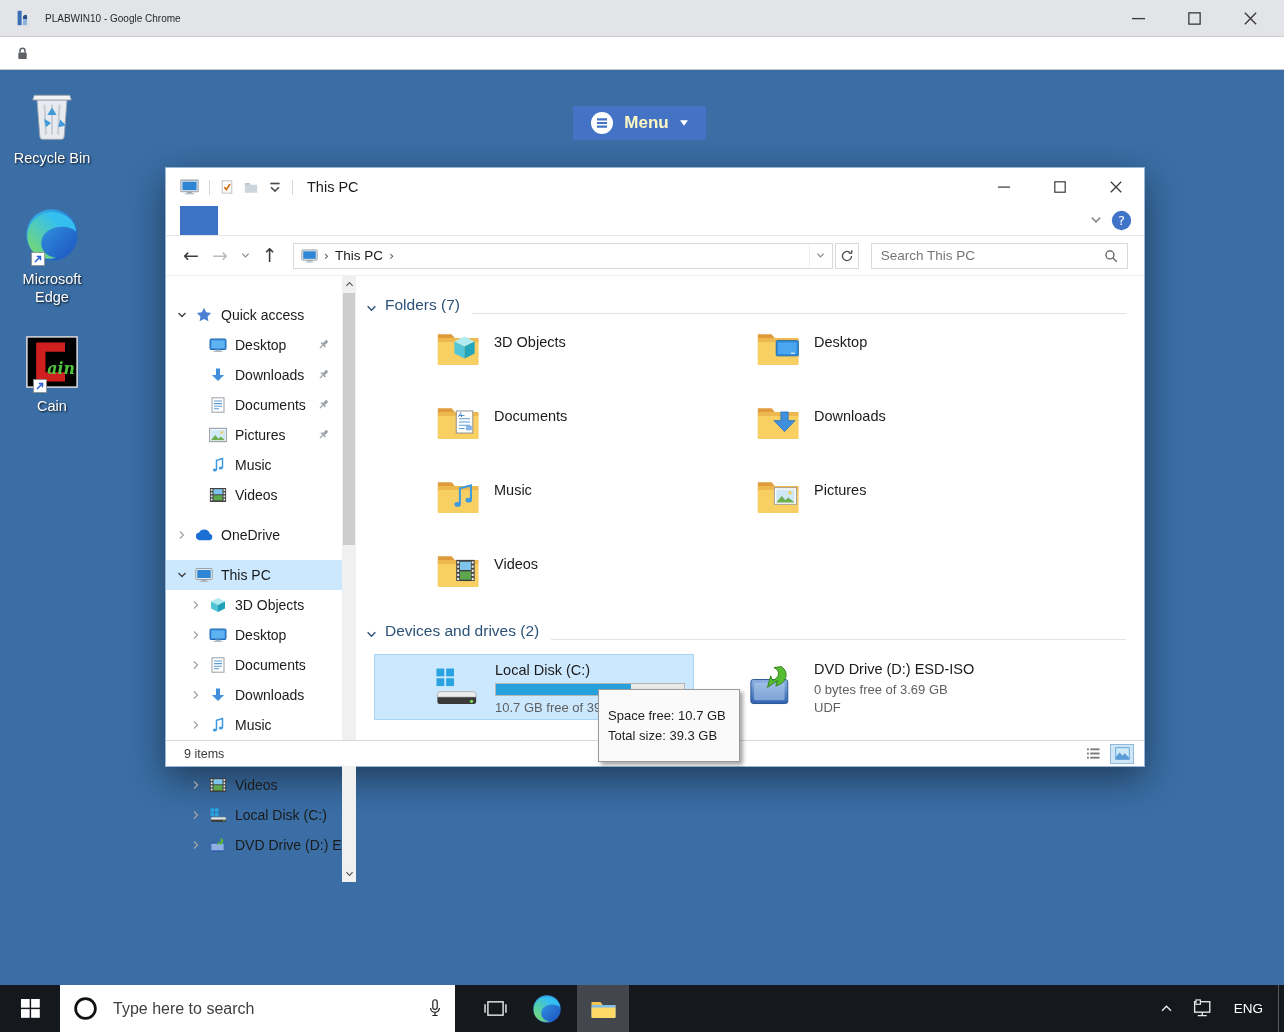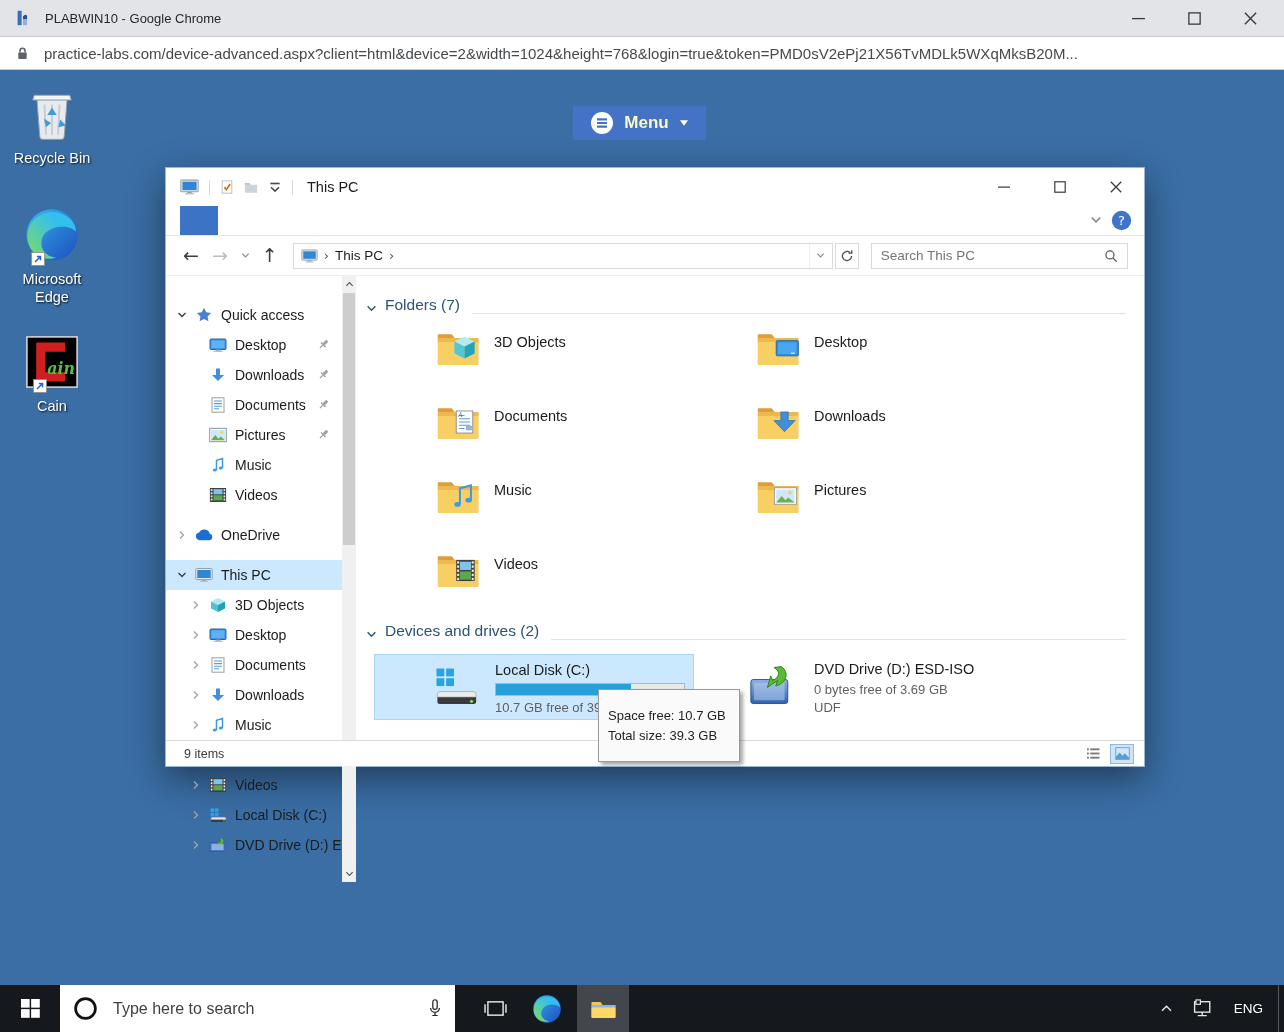--- a/index.html
+++ b/index.html
@@ -3,21 +3,21 @@
 <meta charset="utf-8">
 <style>
   *{margin:0;padding:0;box-sizing:border-box}
   html,body{width:1284px;height:1032px}
   body{position:relative;overflow:hidden;background:#3a6ea5;font-family:"Liberation Sans","DejaVu Sans",sans-serif;-webkit-font-smoothing:antialiased}
   svg{display:block}
 
   
   #chrome-titlebar{position:absolute;left:0;top:0;width:1284px;height:37px;background:#e2e4e8;border-bottom:1px solid #c9ccd0;display:flex;align-items:center;padding:0 14px}
   .favicon svg{width:18px;height:18px}
-  #chrome-titlebar .cr-title{margin-left:13px;font-size:13px;color:#26292c}
+  #chrome-titlebar .cr-title{margin-left:13px;font-size:10px;color:#26292c}
   .win-controls{margin-left:auto;display:flex;gap:36px;padding-right:10px}
   .wc{width:20px;height:20px;display:flex;align-items:center;justify-content:center}
   .wc svg{width:13px;height:13px}
 
   #chrome-urlbar{position:absolute;left:0;top:37px;width:1284px;height:33px;background:#fff;border-bottom:1px solid #c6c9cc;display:flex;align-items:center;padding:0 15px}
   .lock-wrap svg{width:15px;height:15px}
   .url-text{margin-left:14px;font-size:15px;color:#46494c;white-space:nowrap;overflow:hidden}
 
   
   #desktop{position:absolute;left:0;top:70px;width:1284px;height:915px;background:#3a6ea5;overflow:hidden}
@@ -180,21 +180,20 @@
   </span>
 </header>
 
 <div id="chrome-urlbar">
   <span class="lock-wrap">
       <svg viewBox="0 0 16 16">
         <rect x="3.5" y="7" width="9" height="6.8" rx="1" fill="#5f6368"></rect>
         <path d="M5.3 7 V5.2 a2.7 2.7 0 0 1 5.4 0 V7" fill="none" stroke="#5f6368" stroke-width="1.6"></path>
       </svg>
     </span>
-  <span class="url-text">practice-labs.com/device-advanced.aspx?client=html&amp;device=2&amp;width=1024&amp;height=768&amp;login=true&amp;token=PMD0sV2ePj21X56TvMDLk5WXqMksB20M...</span>
 </div>
 
 <div id="desktop">
 
   <div id="desk-icons">
 
   <div class="desk-item">
         <span class="desk-ic-wrap ic-recycle-bin">
           <span class="desk-ic">
             <svg viewBox="0 0 64 64">

